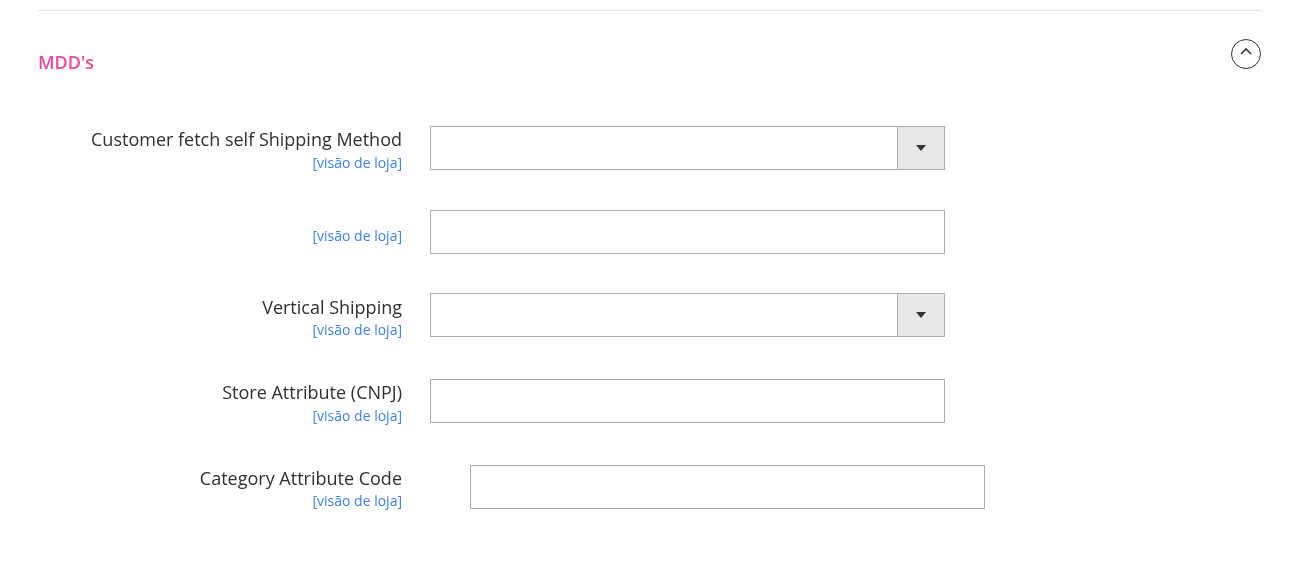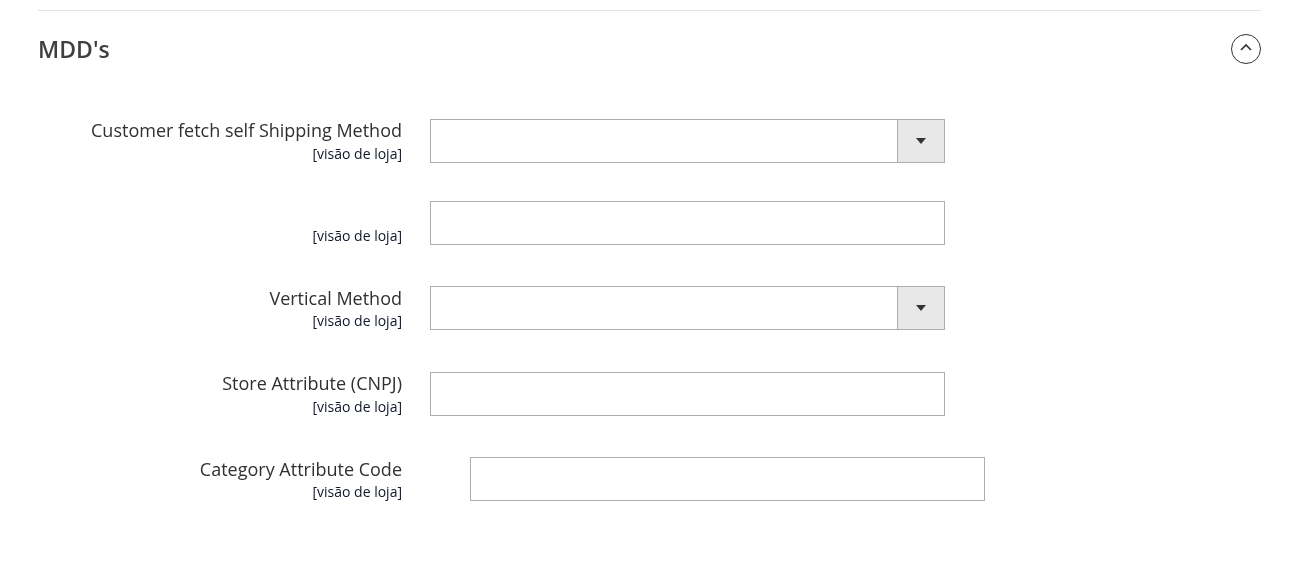--- a/index.html
+++ b/index.html
@@ -15,23 +15,24 @@
     background: #e3e3e3;
     margin: 10px 38px 0 38px;
   }
   .section-header {
     display: flex;
     justify-content: space-between;
     align-items: center;
     padding: 22px 38px 20px 38px;
   }
   .section-title {
-    font-size: 23px;
+    font-size: 18px;
     font-weight: 600;
-    color: #404040;
+    color: #ec4899;
+    margin-top: 17px;
   }
   .collapse-btn {
     width: 30px;
     height: 30px;
     border: 1.5px solid #333;
     border-radius: 50%;
     background: #fff;
     display: flex;
     align-items: center;
     justify-content: center;
@@ -39,39 +40,39 @@
   }
   .collapse-btn svg {
     width: 12px;
     height: 12px;
   }
   .form-rows {
     padding: 30px 38px 40px 38px;
   }
   .form-row {
     display: flex;
-    align-items: flex-end;
+    align-items: center;
     margin-bottom: 38px;
   }
   .form-row:last-child { margin-bottom: 18px; gap: 40px; }
   .label-col {
     width: 392px;
     text-align: right;
     padding-right: 28px;
     padding-top: 5px;
   }
   .field-label {
     font-size: 18px;
     color: #303030;
     line-height: 1.2;
     font-weight: 400;
   }
   .field-scope {
     font-size: 14px;
-    color: #0f172a;
+    color: #3b82f6;
     margin-top: 2px;
     display: block;
   }
   .input-col {
     width: 515px;
   }
   .text-input {
     width: 100%;
     height: 44px;
     border: 1px solid #adadad;
@@ -157,21 +158,21 @@
     <div class="label-col">
       <span class="field-scope">[visão de loja]</span>
     </div>
     <div class="input-col">
       <input type="text" class="text-input" value="" style="">
     </div>
   </div>
 
   <div class="form-row">
     <div class="label-col">
-      <div class="field-label">Vertical Method</div>
+      <div class="field-label">Vertical Shipping</div>
       <span class="field-scope">[visão de loja]</span>
     </div>
     <div class="input-col">
       <div class="select-wrap">
         <select class="select-input" value="">
           <option value=""></option>
         </select>
         <span class="select-caret">
           <svg viewBox="0 0 10 6">
               <path d="M0 0 L5 6 L10 0 Z" fill="#333"></path>

